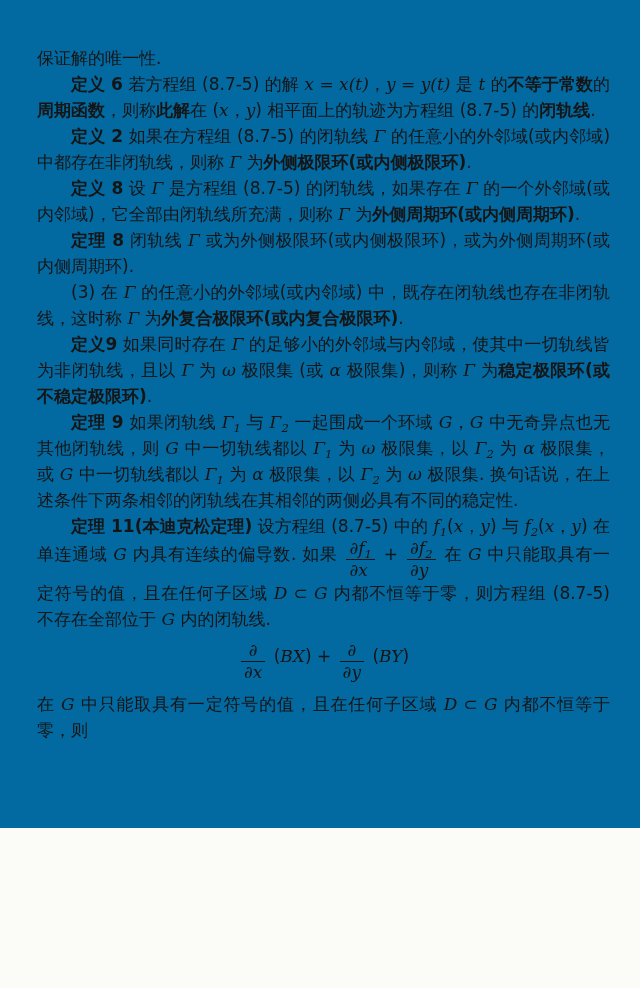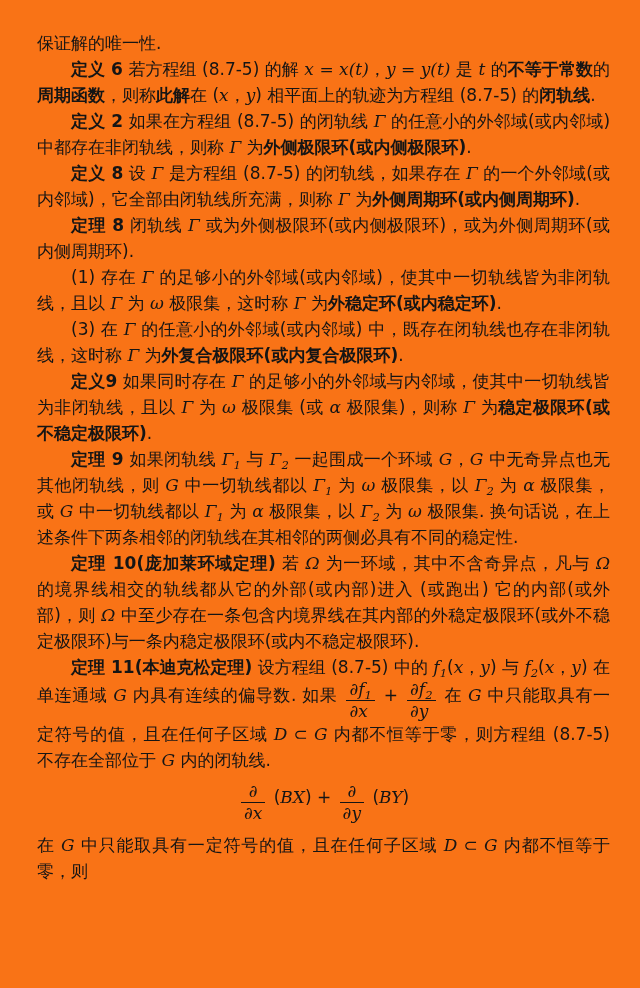--- a/index.html
+++ b/index.html
@@ -1,21 +1,21 @@
 <!DOCTYPE html>
 <html lang="zh"><head>
 <meta charset="utf-8">
 <style>
   html,body{margin:0;padding:0;background:#fbfbf8;}
   .page{
     position:relative;
-    width:640px;height:988px;
+    width:640px;height:828px;
     box-sizing:border-box;
-    padding:30px 30px 0 37px;
-    background:#f97316;
+    padding:45px 30px 0 37px;
+    background:#0369a1;
     color:#151515;
     font-family:"DejaVu Sans",sans-serif;
     font-size:17px;
     line-height:26px;
     overflow:hidden;
   }
   .para{
     margin:0;
     text-align:justify;
     word-break:break-all;
@@ -38,23 +38,21 @@
 </head>
 <body>
 
 <div class="page">
   <div>
       <p class="para"><span>保证解的唯一性.</span></p>
       <p class="para indent"><span class="b">定义 6</span><span>  若方程组 (8.7-5) 的解 </span><span class="v">x = x(t)</span><span>，</span><span class="v">y = y(t)</span><span> 是 </span><span class="v">t</span><span> 的</span><span class="b">不等于常数</span><span>的</span><span class="b">周期函数</span><span>，则称</span><span class="b">此解</span><span>在 (</span><span class="v">x</span><span>，</span><span class="v">y</span><span>) 相平面上的轨迹为方程组 (8.7-5) 的</span><span class="b">闭轨线</span><span>.</span></p>
       <p class="para indent"><span class="b">定义 2</span><span>  如果在方程组 (8.7-5) 的闭轨线 </span><span class="v">Γ</span><span> 的任意小的外邻域(或内邻域)中都存在非闭轨线，则称 </span><span class="v">Γ</span><span> 为</span><span class="b">外侧极限环(或内侧极限环)</span><span>.</span></p>
       <p class="para indent"><span class="b">定义 8</span><span>  设 </span><span class="v">Γ</span><span> 是方程组 (8.7-5) 的闭轨线，如果存在 </span><span class="v">Γ</span><span> 的一个外邻域(或内邻域)，它全部由闭轨线所充满，则称 </span><span class="v">Γ</span><span> 为</span><span class="b">外侧周期环(或内侧周期环)</span><span>.</span></p>
       <p class="para indent"><span class="b">定理 8</span><span>  闭轨线 </span><span class="v">Γ</span><span> 或为外侧极限环(或内侧极限环)，或为外侧周期环(或内侧周期环).</span></p>
-      <p class="para indent"><span>(1) 存在 </span><span class="v">Γ</span><span> 的足够小的外邻域(或内邻域)，使其中一切轨线皆为非闭轨线，且以 </span><span class="v">Γ</span><span> 为 </span><span class="v">ω</span><span> 极限集，这时称 </span><span class="v">Γ</span><span> 为</span><span class="b">外稳定环(或内稳定环)</span><span>.</span></p>
       <p class="para indent"><span>(3) 在 </span><span class="v">Γ</span><span> 的任意小的外邻域(或内邻域) 中，既存在闭轨线也存在非闭轨线，这时称 </span><span class="v">Γ</span><span> 为</span><span class="b">外复合极限环(或内复合极限环)</span><span>.</span></p>
       <p class="para indent"><span class="b">定义9</span><span>  如果同时存在 </span><span class="v">Γ</span><span> 的足够小的外邻域与内邻域，使其中一切轨线皆为非闭轨线，且以 </span><span class="v">Γ</span><span> 为 </span><span class="v">ω</span><span> 极限集 (或 </span><span class="v">α</span><span> 极限集)，则称 </span><span class="v">Γ</span><span> 为</span><span class="b">稳定极限环(或不稳定极限环)</span><span>.</span></p>
       <p class="para indent"><span class="b">定理 9</span><span>  如果闭轨线 </span><span class="v">Γ</span><sub class="v">1</sub><span> 与 </span><span class="v">Γ</span><sub class="v">2</sub><span> 一起围成一个环域 </span><span class="v">G</span><span>，</span><span class="v">G</span><span> 中无奇异点也无其他闭轨线，则 </span><span class="v">G</span><span> 中一切轨线都以 </span><span class="v">Γ</span><sub class="v">1</sub><span> 为 </span><span class="v">ω</span><span> 极限集，以 </span><span class="v">Γ</span><sub class="v">2</sub><span> 为 </span><span class="v">α</span><span> 极限集，或 </span><span class="v">G</span><span> 中一切轨线都以 </span><span class="v">Γ</span><sub class="v">1</sub><span> 为 </span><span class="v">α</span><span> 极限集，以 </span><span class="v">Γ</span><sub class="v">2</sub><span> 为 </span><span class="v">ω</span><span> 极限集. 换句话说，在上述条件下两条相邻的闭轨线在其相邻的两侧必具有不同的稳定性.</span></p>
-      <p class="para indent"><span class="b">定理 10(庞加莱环域定理)</span><span>  若 </span><span class="v">Ω</span><span> 为一环域，其中不含奇异点，凡与 </span><span class="v">Ω</span><span> 的境界线相交的轨线都从它的外部(或内部)进入 (或跑出) 它的内部(或外部)，则 </span><span class="v">Ω</span><span> 中至少存在一条包含内境界线在其内部的外稳定极限环(或外不稳定极限环)与一条内稳定极限环(或内不稳定极限环).</span></p>
       <p class="para indent"><span class="b">定理 11(本迪克松定理)</span><span>  设方程组 (8.7-5) 中的 </span><span class="v">f</span><sub class="v">1</sub><span>(</span><span class="v">x</span><span>，</span><span class="v">y</span><span>) 与 </span><span class="v">f</span><sub class="v">2</sub><span>(</span><span class="v">x</span><span>，</span><span class="v">y</span><span>) 在单连通域 </span><span class="v">G</span><span> 内具有连续的偏导数. 如果 </span><span class="frac"><span class="fn"><span class="v">∂f</span><sub class="v">1</sub></span><span class="fd"><span class="v">∂x</span></span></span><span> + </span><span class="frac"><span class="fn"><span class="v">∂f</span><sub class="v">2</sub></span><span class="fd"><span class="v">∂y</span></span></span><span> 在 </span><span class="v">G</span><span> 中只能取具有一 定符号的值，且在任何子区域 </span><span class="v">D</span><span> ⊂ </span><span class="v">G</span><span> 内都不恒等于零，则方程组 (8.7-5) 不存在全部位于 </span><span class="v">G</span><span> 内的闭轨线.</span></p>
       <p class="para center"><span class="frac"><span class="fn"><span class="v">∂</span></span><span class="fd"><span class="v">∂x</span></span></span><span> (</span><span class="v">BX</span><span>) + </span><span class="frac"><span class="fn"><span class="v">∂</span></span><span class="fd"><span class="v">∂y</span></span></span><span> (</span><span class="v">BY</span><span>)</span></p>
       <p class="para"><span>在 </span><span class="v">G</span><span> 中只能取具有一定符号的值，且在任何子区域 </span><span class="v">D</span><span> ⊂ </span><span class="v">G</span><span> 内都不恒等于零，则</span></p>
     </div>
 
 </div>
 
 </body></html>

